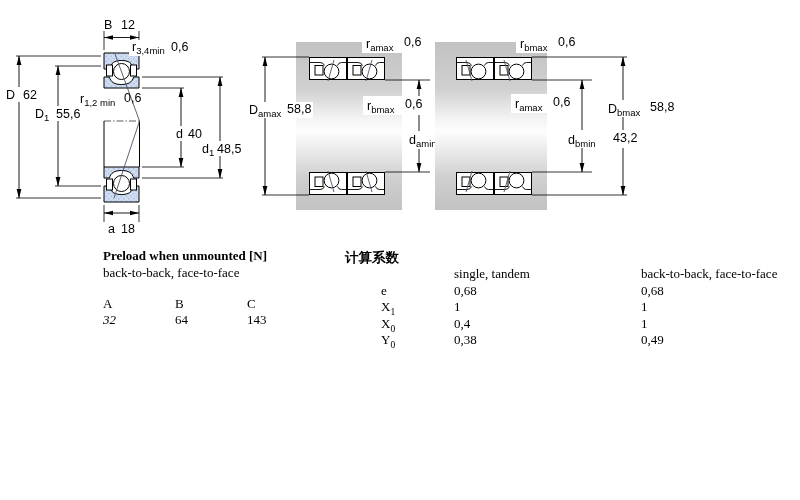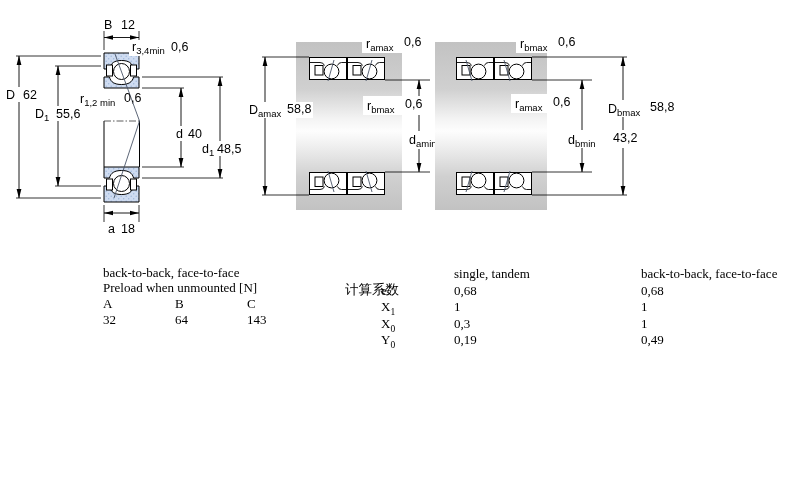--- a/index.html
+++ b/index.html
@@ -9,21 +9,21 @@
   svg text{font-family:"Liberation Sans",sans-serif;font-size:12.5px;fill:#000;}
   svg tspan.sub{font-size:9.5px;}
   .dimline{stroke:#000;stroke-width:0.9;fill:none;}
   .extline{stroke:#000;stroke-width:0.8;fill:none;}
   .draw{stroke:#000;stroke-width:1;fill:none;}
   .contact{stroke:#4a5568;stroke-width:0.9;fill:none;}
   .lblbg{fill:#fff;}
   
   .tblwrap{position:absolute;font-size:13px;line-height:16px;}
   .tline{position:absolute;left:0;white-space:nowrap;}
-  .bold{font-weight:normal;margin-top:32px;}
+  .bold{font-weight:bold;}
   .col{position:absolute;white-space:nowrap;}
   sub{font-size:9.5px;line-height:0;}
   .crow{position:relative;height:16.6px;}
   .c0{position:absolute;left:0;white-space:nowrap;}
   .c1{position:absolute;left:73px;white-space:nowrap;}
   .c2{position:absolute;left:260px;white-space:nowrap;}
 </style>
 </head>
 <body>
 
@@ -196,21 +196,21 @@
 
   <div class="tblwrap" style="left:103px;top:248px;width:230px;">
     <div class="tline bold" style="top:0;">Preload when unmounted [N]</div>
     <div class="tline" style="top:17px;">back-to-back, face-to-face</div>
     <div class="tline" style="top:48px;width:230px;">
       <span class="col" style="left:0;">A</span>
       <span class="col" style="left:72px;">B</span>
       <span class="col" style="left:144px;">C</span>
     </div>
     <div class="tline" style="top:64px;width:230px;">
-      <span class="col" style="left:0;">32</span>
+      <span class="col" style="left:0;font-style:italic;">32</span>
       <span class="col" style="left:72px;text-align:right;">64</span>
       <span class="col" style="left:144px;">143</span>
     </div>
   </div>
 
   <div class="tblwrap bold" style="left:345px;top:250px;font-size:13.5px;">计算系数</div>
 
   <div class="tblwrap" style="left:345px;top:266px;width:440px;margin-left:36px;">
     <div class="crow">
       <span class="c1">single, tandem</span>
@@ -221,23 +221,23 @@
       <span class="c1">0,68</span>
       <span class="c2">0,68</span>
     </div>
     <div class="crow">
       <span class="c0"><span>X</span><sub>1</sub></span>
       <span class="c1">1</span>
       <span class="c2">1</span>
     </div>
     <div class="crow">
       <span class="c0"><span>X</span><sub>0</sub></span>
-      <span class="c1">0,3</span>
+      <span class="c1">0,4</span>
       <span class="c2">1</span>
     </div>
     <div class="crow">
       <span class="c0"><span>Y</span><sub>0</sub></span>
-      <span class="c1">0,19</span>
+      <span class="c1">0,38</span>
       <span class="c2">0,49</span>
     </div>
   </div>
 
 </div>
 
 </body></html>

